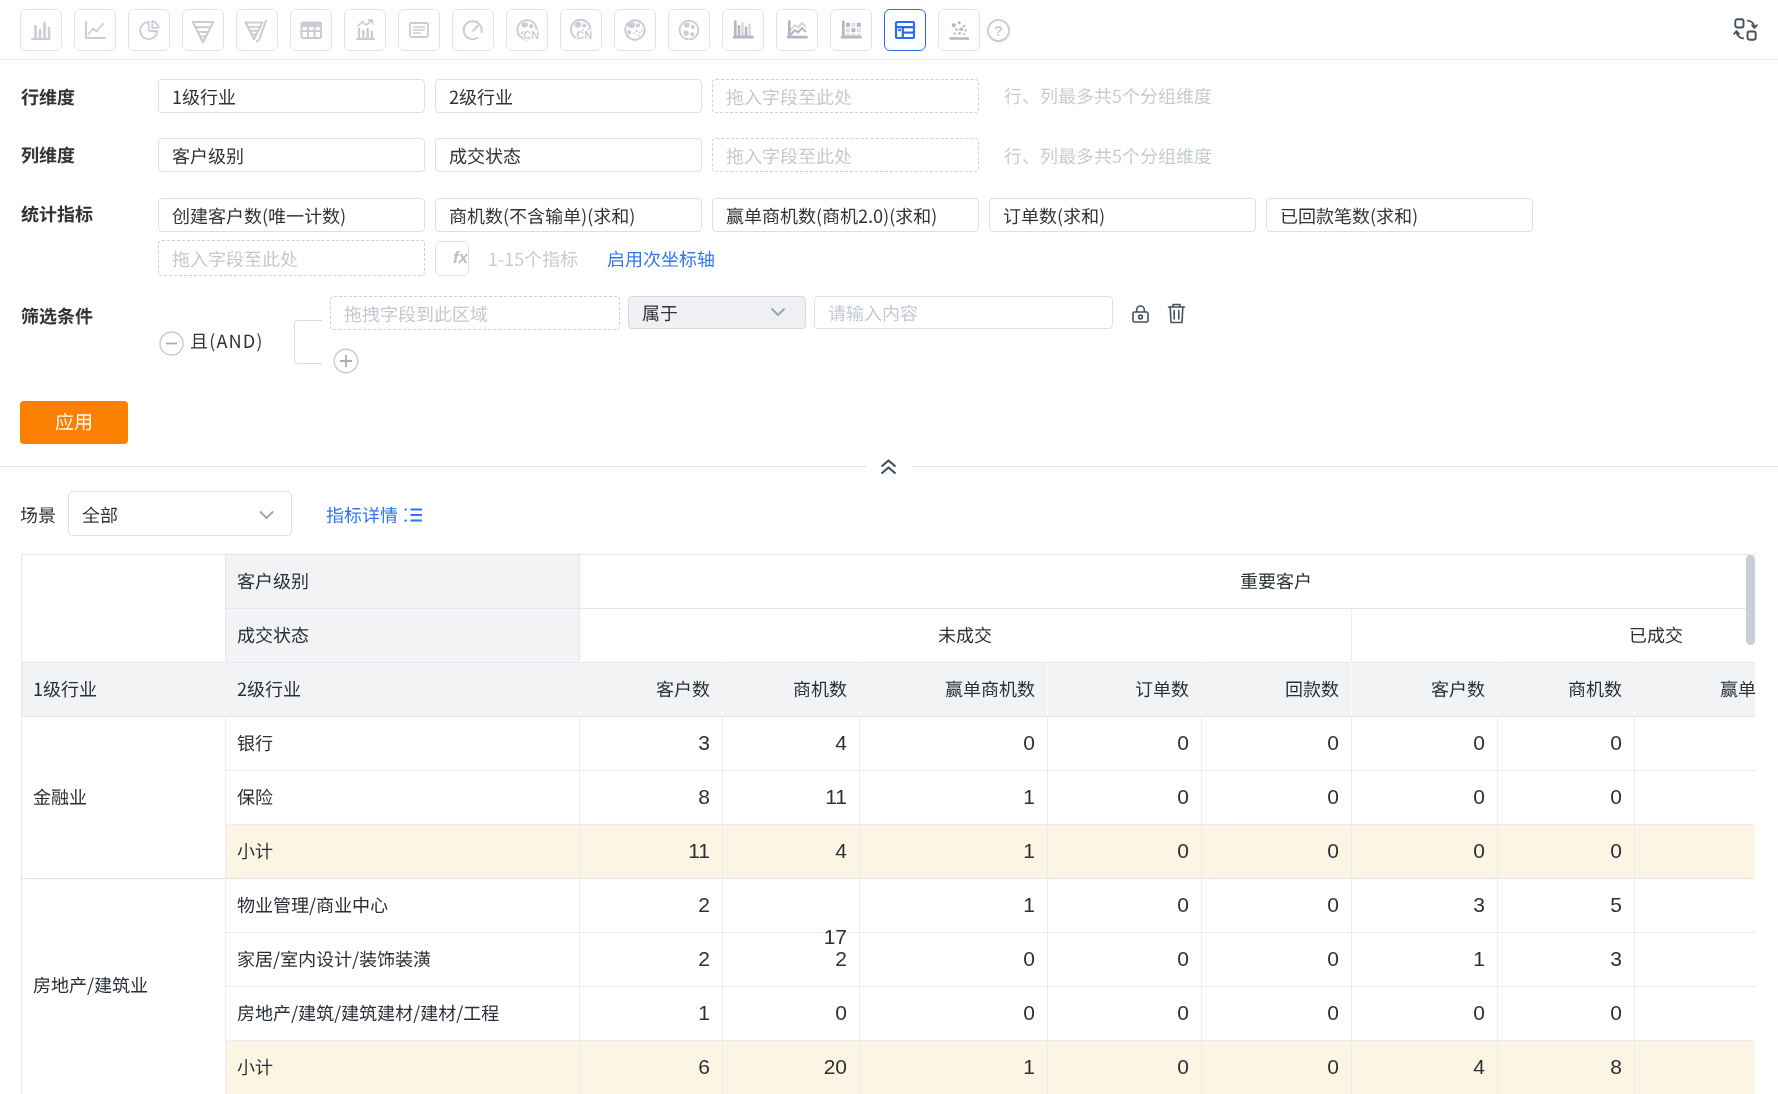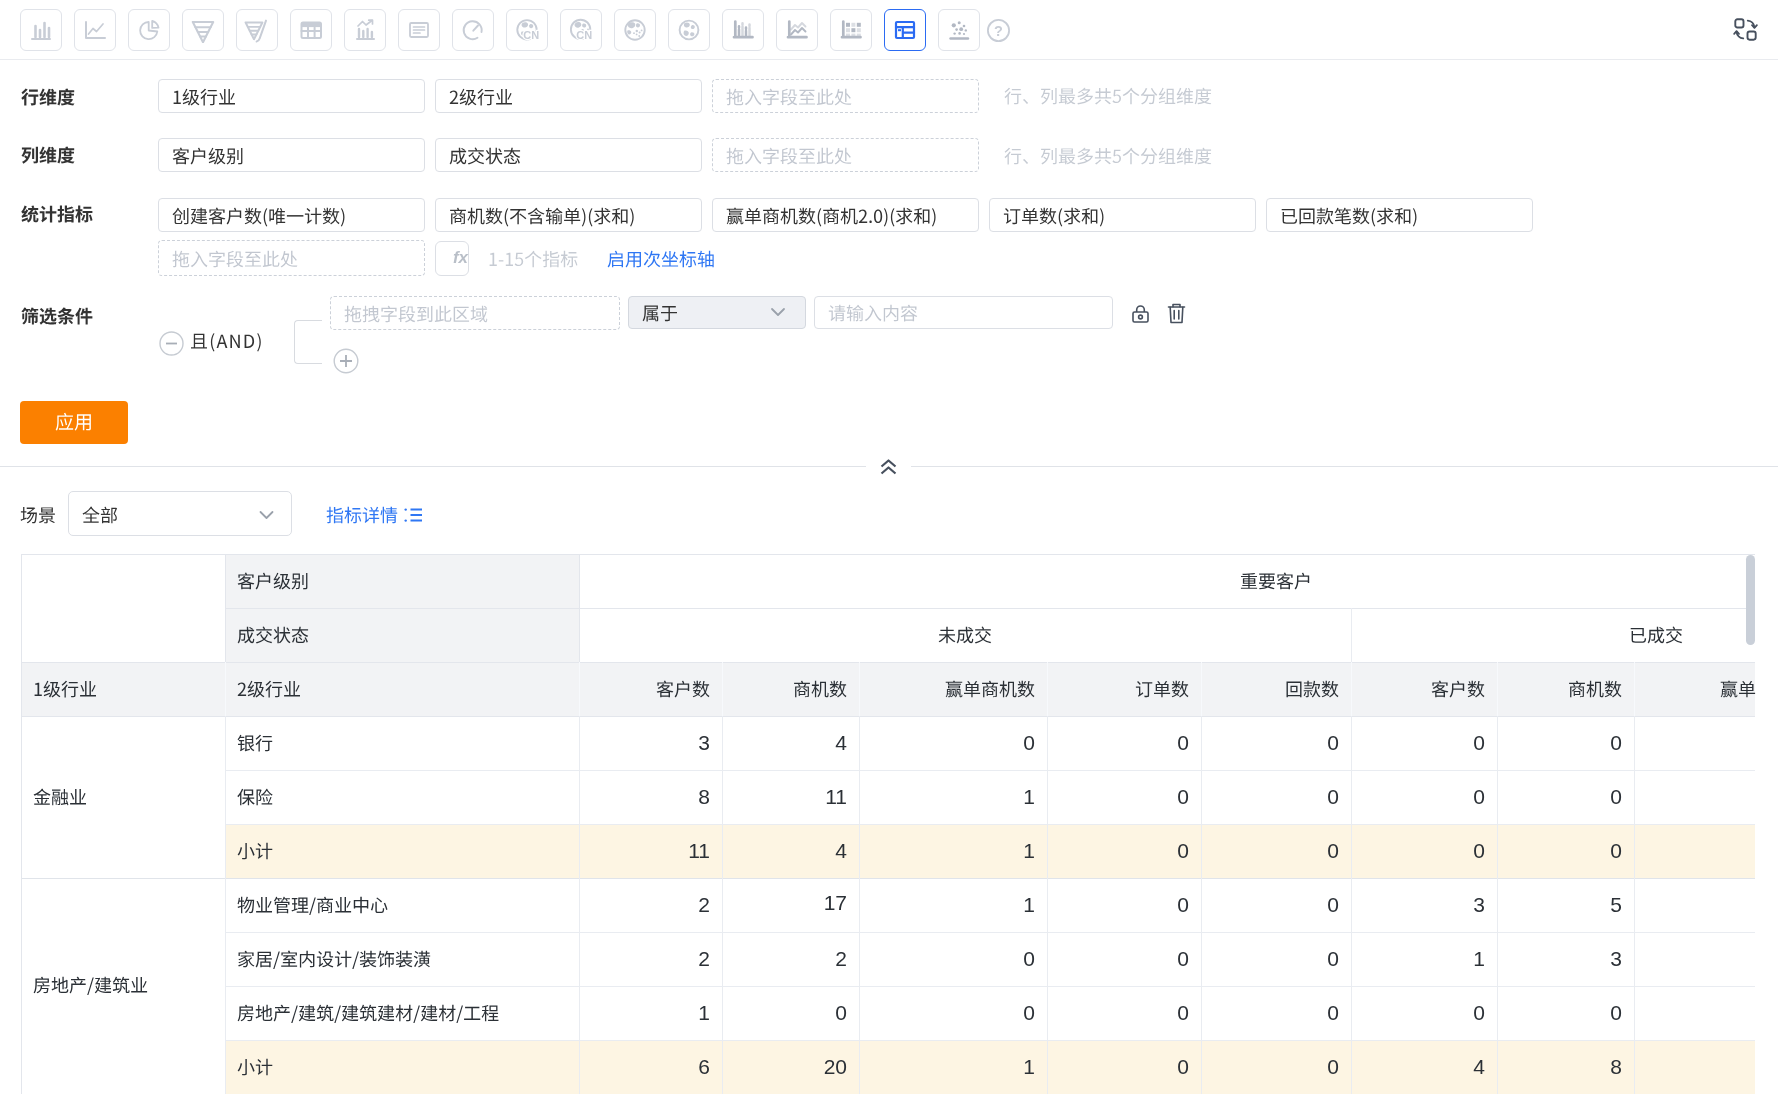--- a/index.html
+++ b/index.html
@@ -857,21 +857,21 @@
         <use href="#g109" x="36"></use>
         <use href="#g110" x="54"></use>
         <use href="#g102" x="72"></use>
         <use href="#g50" x="79.1"></use>
         <use href="#g15" x="97.1"></use>
         <use href="#g111" x="115.1"></use>
         <use href="#g112" x="133.1"></use>
       </g>
     </svg>
     <div class="num" style="left:630px;top:893px;width:80px;line-height:24px">2</div>
-    <div class="num" style="left:767px;top:891px;width:80px;line-height:24px">17</div>
+    <div class="num" style="left:767px;top:925px;width:80px;line-height:24px">17</div>
     <div class="num" style="left:955px;top:893px;width:80px;line-height:24px">1</div>
     <div class="num" style="left:1109px;top:893px;width:80px;line-height:24px">0</div>
     <div class="num" style="left:1259px;top:893px;width:80px;line-height:24px">0</div>
     <div class="num" style="left:1405px;top:893px;width:80px;line-height:24px">3</div>
     <div class="num" style="left:1542px;top:893px;width:80px;line-height:24px">5</div>
     <svg style="position:absolute;left:237.0px;top:946.0px;overflow:visible;" width="194.1" height="26.1" viewBox="0 0 194.1 26.1">
       <g fill="#2b3036" transform="translate(0,19.9)">
         <use href="#g113" x="0"></use>
         <use href="#g114" x="18"></use>
         <use href="#g102" x="36"></use>

